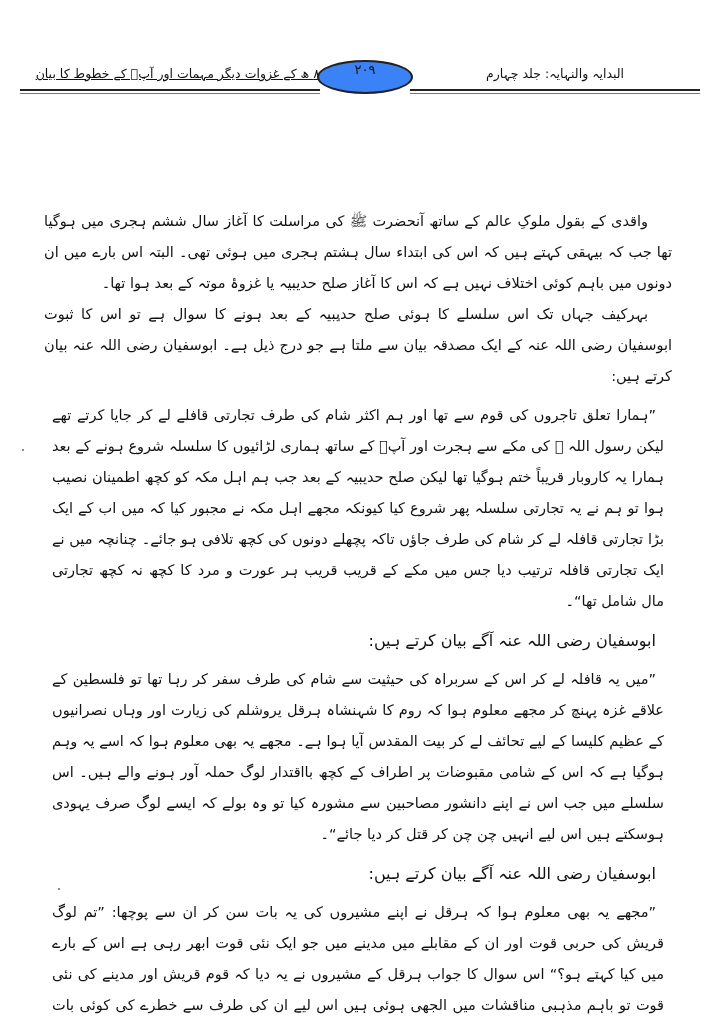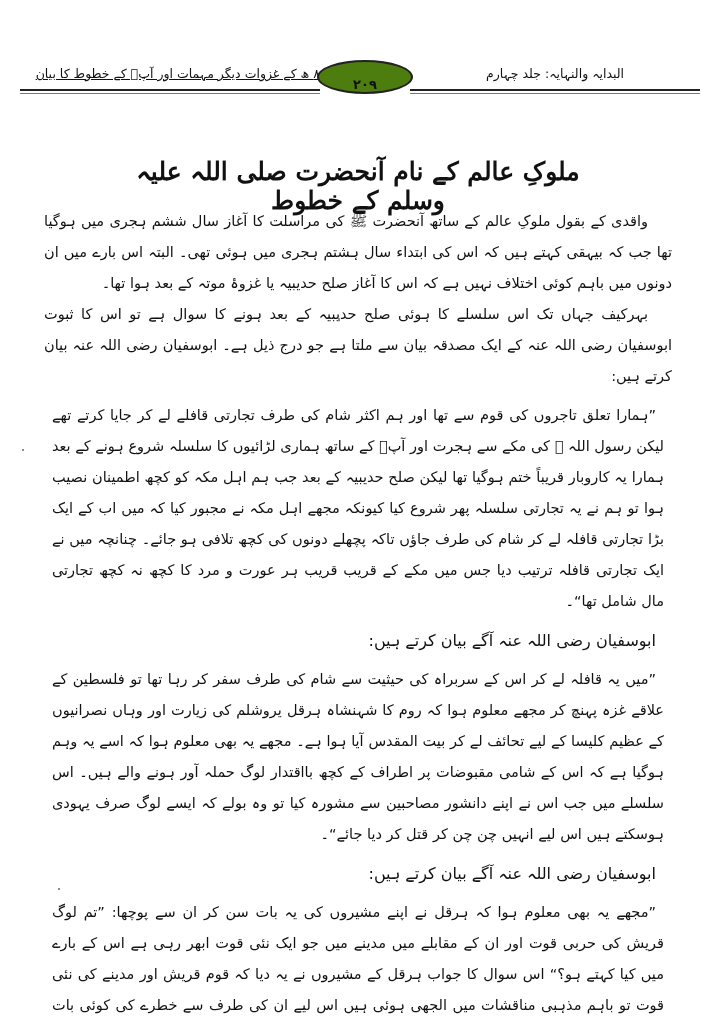--- a/index.html
+++ b/index.html
@@ -67,25 +67,25 @@
     }
     .page-number-oval {
       position: absolute;
       left: 297px;
       top: -2px;
       width: 92px;
       height: 30px;
       border: 2px solid #222;
       border-radius: 50%;
       display: flex;
-      align-items: flex-end;
+      align-items: flex-start;
       justify-content: center;
       font-size: 13px;
-      font-weight: bold;
-      background: #4d7c0f;
+      font-weight: normal;
+      background: #3b82f6;
     }
     
     .chapter-title {
       position: absolute;
       left: 120px;
       right: 120px;
       top: 140px;
       direction: rtl;
       text-align: center;
       font-family: "DejaVu Serif", serif;
@@ -139,21 +139,20 @@
     <div class="header-rule left"></div>
     <div class="header-rule-thin left"></div>
     <div class="page-number-oval">
       <span>۲۰۹</span>
     </div>
     <div class="header-rule right"></div>
     <div class="header-rule-thin right"></div>
     <div class="header-right">البدایہ والنہایہ: جلد چہارم</div>
   </div>
 
-  <h1 class="chapter-title">ملوکِ عالم کے نام آنحضرت صلی اللہ علیہ وسلم کے خطوط</h1>
 
   <div class="body">
     <p class="indent">واقدی کے بقول ملوکِ عالم کے ساتھ آنحضرت ﷺ کی مراسلت کا آغاز سال ششم ہجری میں ہوگیا تھا جب کہ بیہقی کہتے ہیں کہ اس کی ابتداء سال ہشتم ہجری میں ہوئی تھی۔ البتہ اس بارے میں ان دونوں میں باہم کوئی اختلاف نہیں ہے کہ اس کا آغاز صلح حدیبیہ یا غزوۂ موتہ کے بعد ہوا تھا۔</p>
     <p class="indent">بہرکیف جہاں تک اس سلسلے کا ہوئی صلح حدیبیہ کے بعد ہونے کا سوال ہے تو اس کا ثبوت ابوسفیان رضی اللہ عنہ کے ایک مصدقہ بیان سے ملتا ہے جو درج ذیل ہے۔ ابوسفیان رضی اللہ عنہ بیان کرتے ہیں:</p>
     <p class="quote">”ہمارا تعلق تاجروں کی قوم سے تھا اور ہم اکثر شام کی طرف تجارتی قافلے لے کر جایا کرتے تھے لیکن رسول اللہ ﷺ کی مکے سے ہجرت اور آپؐ کے ساتھ ہماری لڑائیوں کا سلسلہ شروع ہونے کے بعد ہمارا یہ کاروبار قریباً ختم ہوگیا تھا لیکن صلح حدیبیہ کے بعد جب ہم اہل مکہ کو کچھ اطمینان نصیب ہوا تو ہم نے یہ تجارتی سلسلہ پھر شروع کیا کیونکہ مجھے اہل مکہ نے مجبور کیا کہ میں اب کے ایک بڑا تجارتی قافلہ لے کر شام کی طرف جاؤں تاکہ پچھلے دونوں کی کچھ تلافی ہو جائے۔ چنانچہ میں نے ایک تجارتی قافلہ ترتیب دیا جس میں مکے کے قریب قریب ہر عورت و مرد کا کچھ نہ کچھ تجارتی مال شامل تھا“۔</p>
     <p class="lead">ابوسفیان رضی اللہ عنہ آگے بیان کرتے ہیں:</p>
     <p class="quote">”میں یہ قافلہ لے کر اس کے سربراہ کی حیثیت سے شام کی طرف سفر کر رہا تھا تو فلسطین کے علاقے غزہ پہنچ کر مجھے معلوم ہوا کہ روم کا شہنشاہ ہرقل یروشلم کی زیارت اور وہاں نصرانیوں کے عظیم کلیسا کے لیے تحائف لے کر بیت المقدس آیا ہوا ہے۔ مجھے یہ بھی معلوم ہوا کہ اسے یہ وہم ہوگیا ہے کہ اس کے شامی مقبوضات پر اطراف کے کچھ بااقتدار لوگ حملہ آور ہونے والے ہیں۔ اس سلسلے میں جب اس نے اپنے دانشور مصاحبین سے مشورہ کیا تو وہ بولے کہ ایسے لوگ صرف یہودی ہوسکتے ہیں اس لیے انہیں چن چن کر قتل کر دیا جائے“۔</p>
     <p class="lead">ابوسفیان رضی اللہ عنہ آگے بیان کرتے ہیں:</p>
     <p class="quote">”مجھے یہ بھی معلوم ہوا کہ ہرقل نے اپنے مشیروں کی یہ بات سن کر ان سے پوچھا: ”تم لوگ قریش کی حربی قوت اور ان کے مقابلے میں مدینے میں جو ایک نئی قوت ابھر رہی ہے اس کے بارے میں کیا کہتے ہو؟“ اس سوال کا جواب ہرقل کے مشیروں نے یہ دیا کہ قوم قریش اور مدینے کی نئی قوت تو باہم مذہبی مناقشات میں الجھی ہوئی ہیں اس لیے ان کی طرف سے خطرے کی کوئی بات نہیں لیکن ہرقل نے انہیں مدینے کی اس نئی اسلامی قوت کی طرف توجہ دلائی جو اس وقت تک</p>
   </div>

